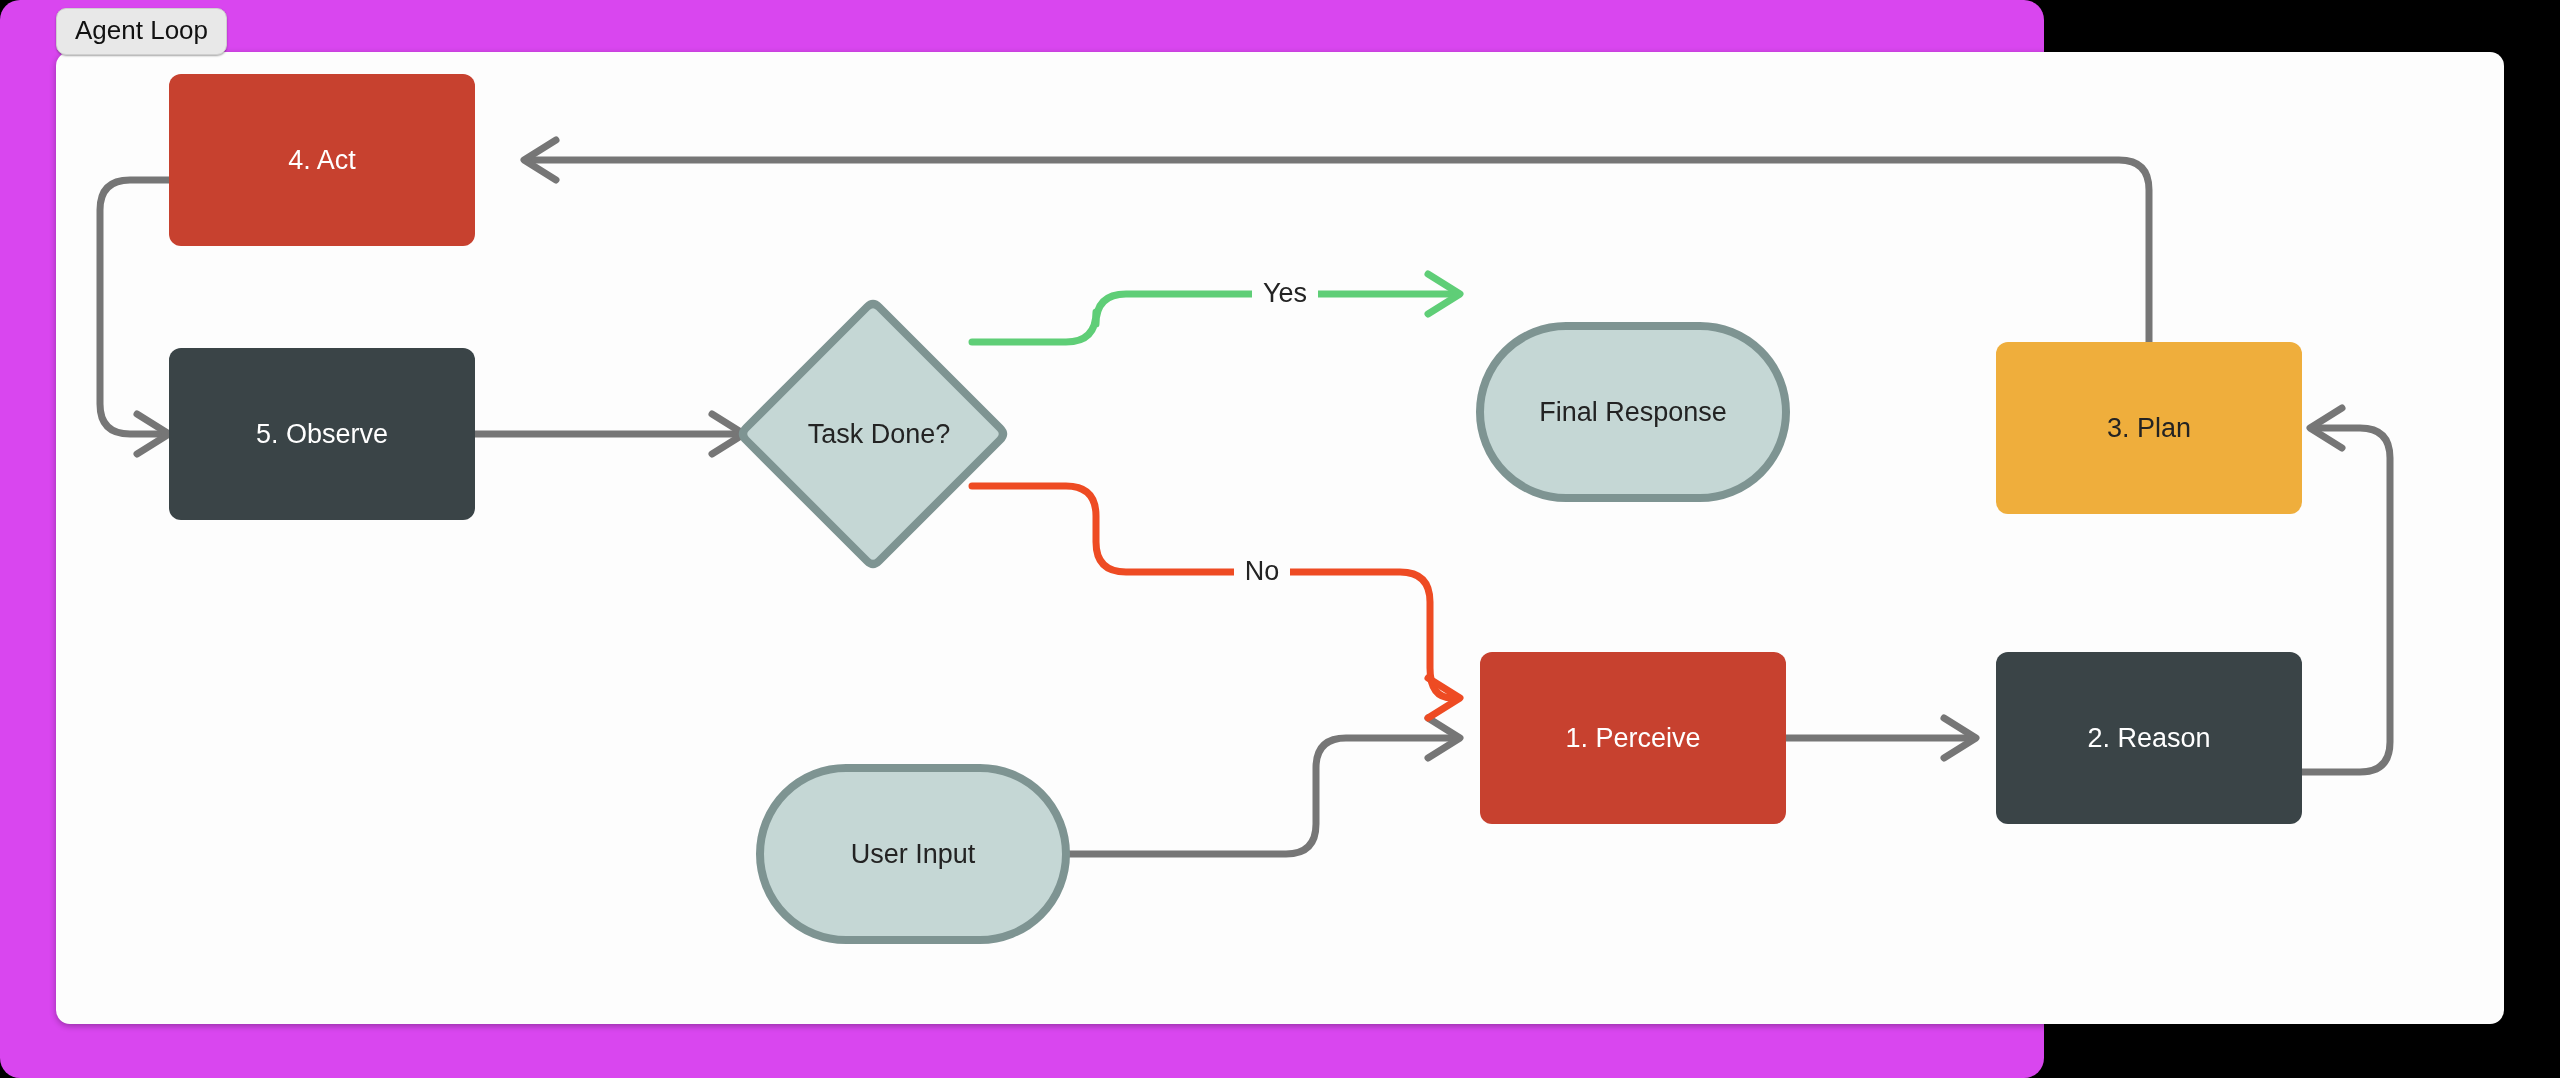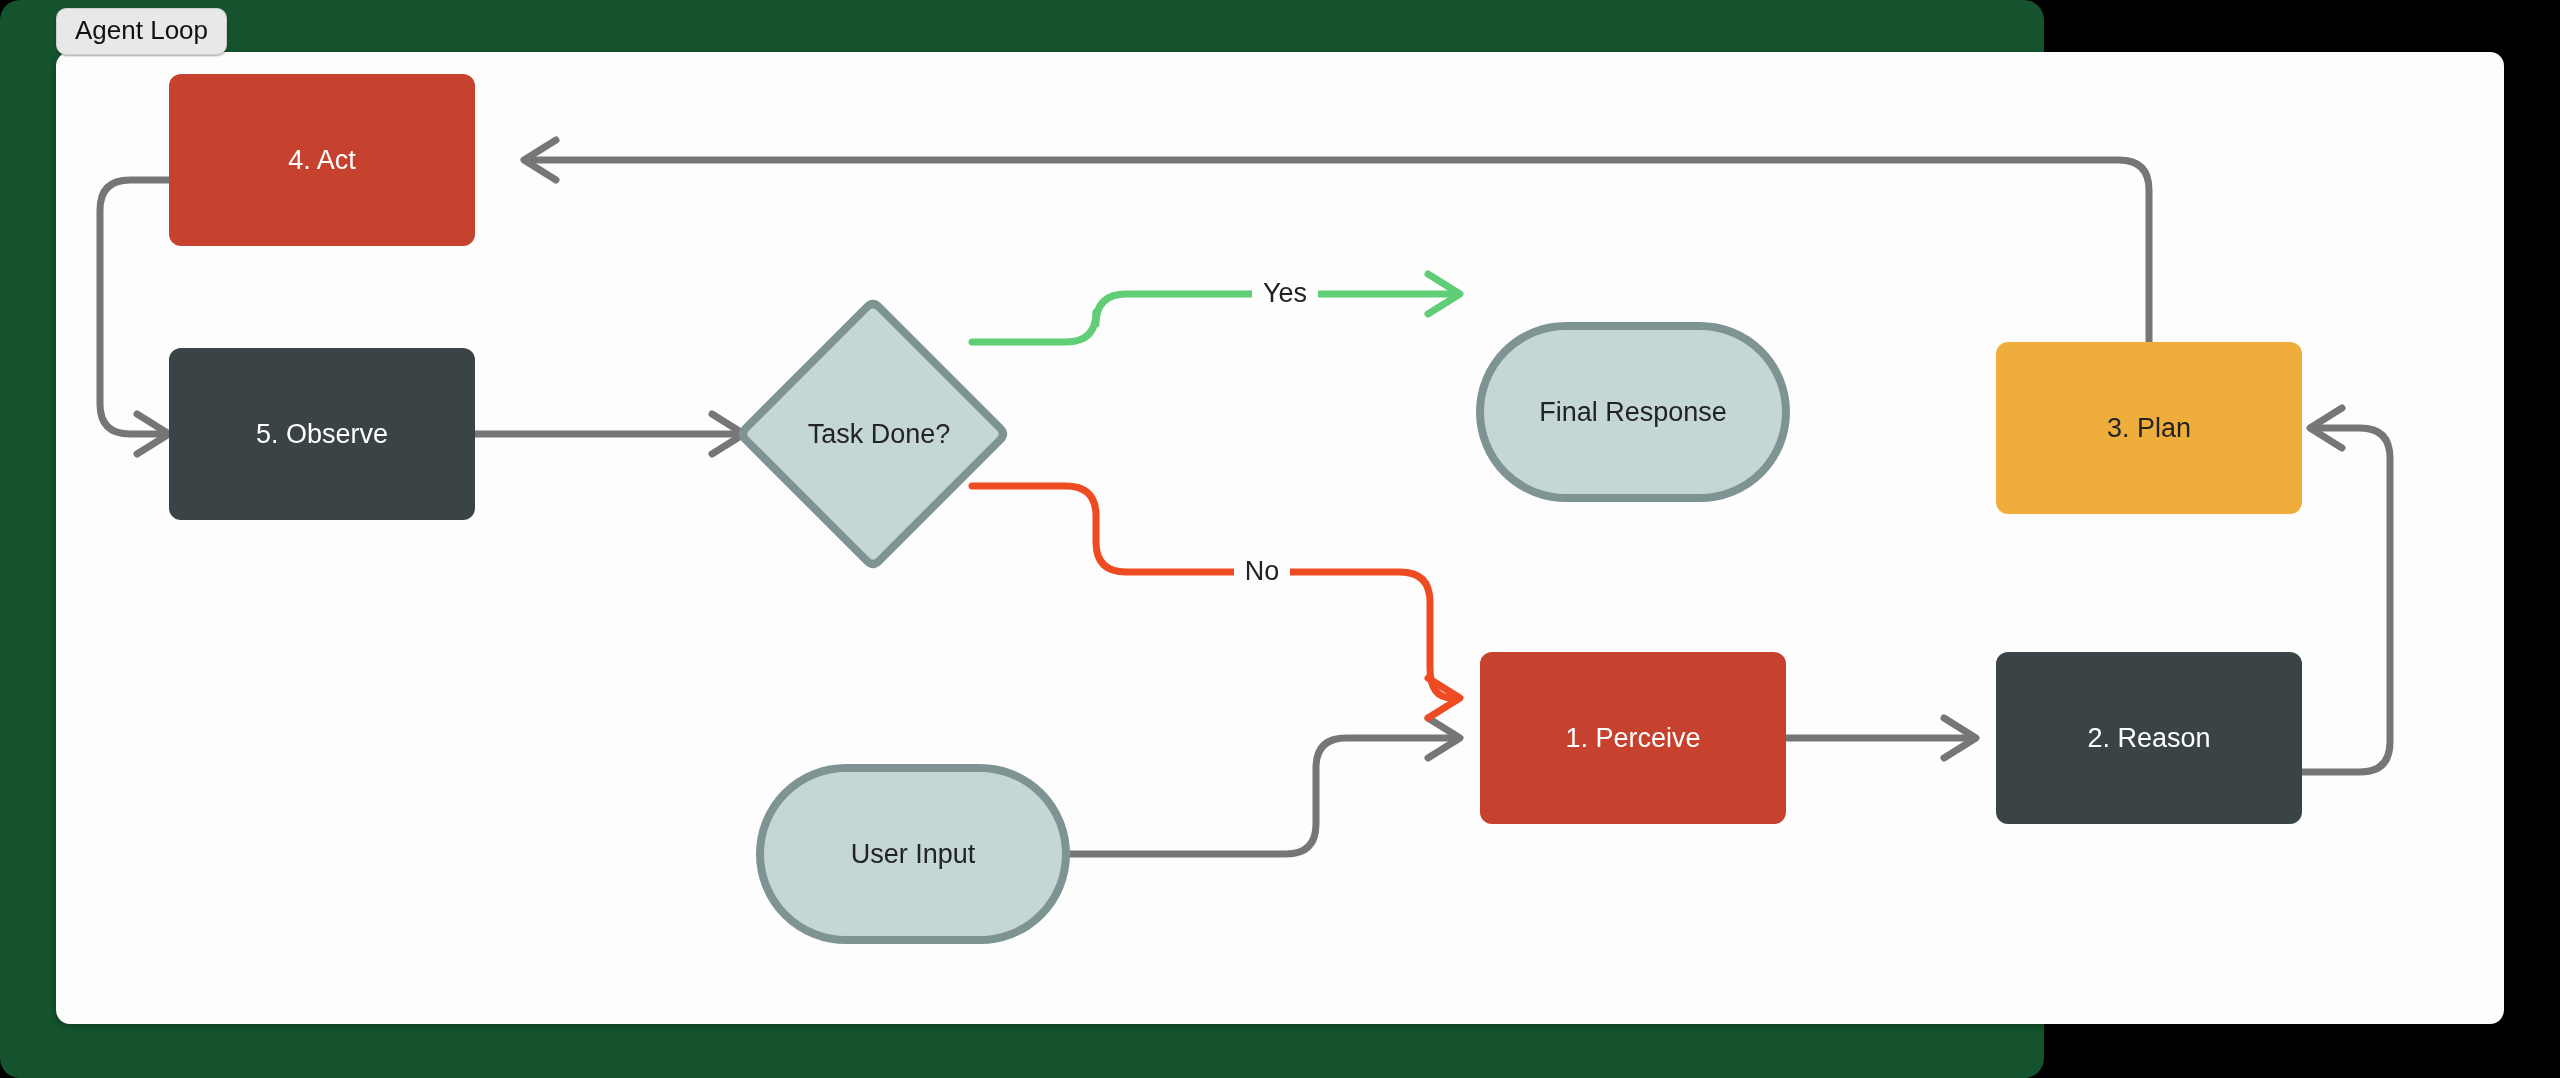--- a/index.html
+++ b/index.html
@@ -9,21 +9,21 @@
     background: #000000;
     width: 2560px;
     height: 1078px;
     overflow: hidden;
     font-family: "Liberation Sans", sans-serif;
   }
   #root {
     position: relative;
     width: 2044px;
     height: 1078px;
-    background: #14532d;
+    background: #d946ef;
     border-radius: 20px;
   }
   
   #tab-bar {
     position: absolute;
     left: 56px;
     top: 8px;
     z-index: 5;
   }
   .tab-pill {

